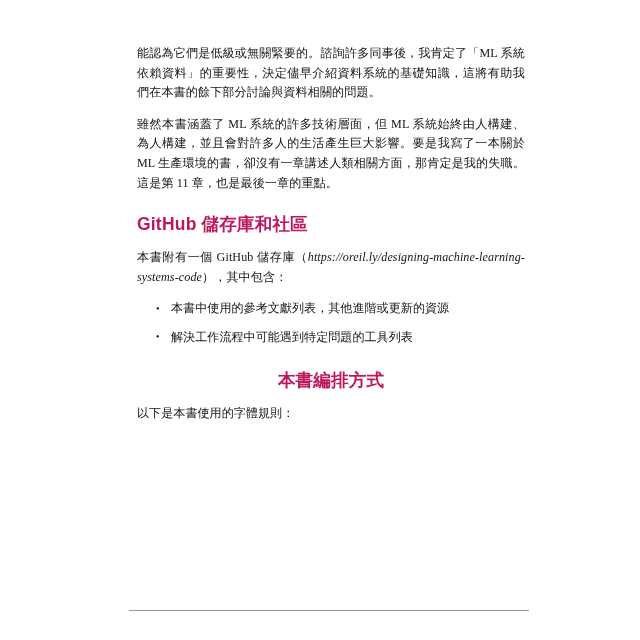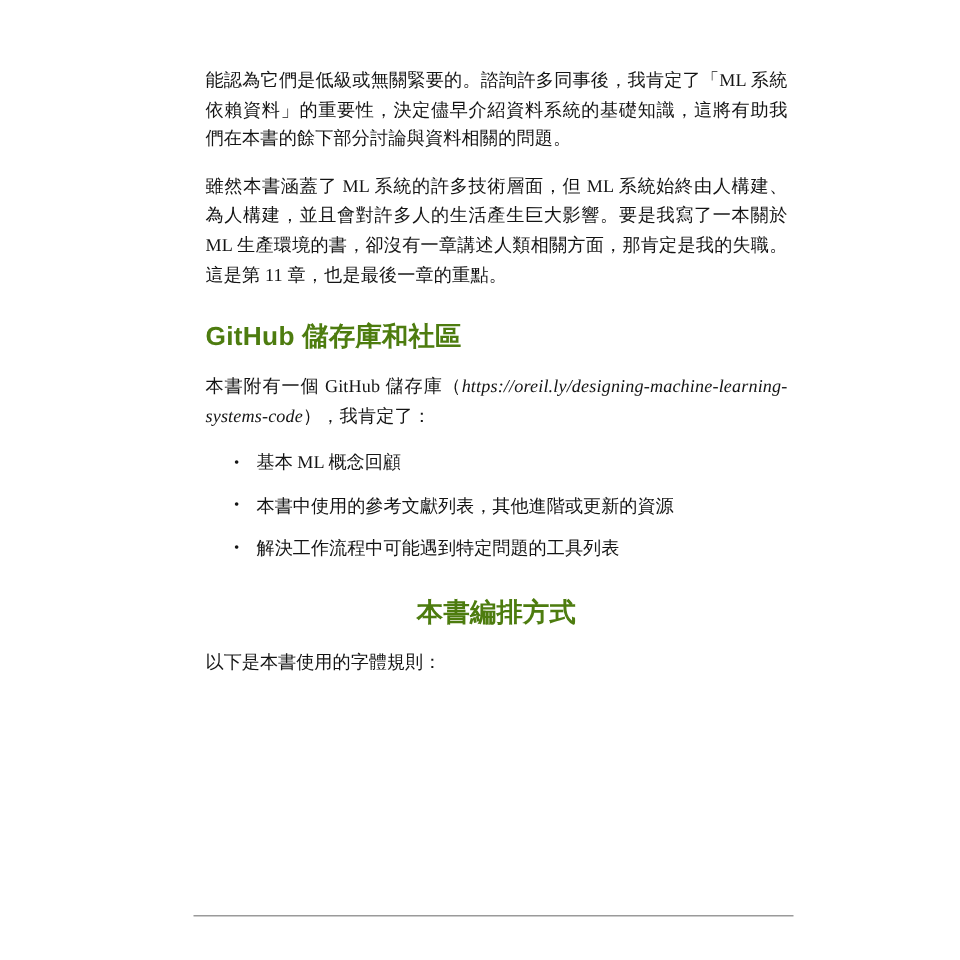--- a/index.html
+++ b/index.html
@@ -49,21 +49,21 @@
     font-family: "Liberation Serif", "DejaVu Serif", serif;
     letter-spacing: 0.1px;
   }
 
   
   .h1 {
     font-family: "Liberation Sans", "DejaVu Sans", sans-serif;
     font-weight: bold;
     font-size: 17.5px;
     line-height: 22px;
-    color: #4d7c0f;
+    color: #be185d;
     margin: 0;
     letter-spacing: 0.2px;
   }
 
   .sec-github { margin-top: 20px; margin-bottom: 13px; }
   .sec-convention { margin-top: 22px; margin-bottom: 13px; text-align: center; }
 
   
   .bullets {
     list-style: none;
@@ -132,24 +132,23 @@
 
   <div class="content">
 
     <p class="para">能認為它們是低級或無關緊要的。諮詢許多同事後，我肯定了「ML 系統依賴資料」的重要性，決定儘早介紹資料系統的基礎知識，這將有助我們在本書的餘下部分討論與資料相關的問題。</p>
 
     <p class="para">雖然本書涵蓋了 ML 系統的許多技術層面，但 ML 系統始終由人構建、為人構建，並且會對許多人的生活產生巨大影響。要是我寫了一本關於 ML 生產環境的書，卻沒有一章講述人類相關方面，那肯定是我的失職。這是第 11 章，也是最後一章的重點。</p>
 
 
     <h2 class="h1 sec-github">GitHub 儲存庫和社區</h2>
 
-    <p class="para"><span>本書附有一個 GitHub 儲存庫（</span><span class="url">https://oreil.ly/designing-machine-learning-systems-code</span><span>），我肯定了：</span></p>
+    <p class="para"><span>本書附有一個 GitHub 儲存庫（</span><span class="url">https://oreil.ly/designing-machine-learning-systems-code</span><span>），其中包含：</span></p>
 
     <ul class="bullets">
-      <li>基本 ML 概念回顧</li>
       <li>本書中使用的參考文獻列表，其他進階或更新的資源</li>
       <li>解決工作流程中可能遇到特定問題的工具列表</li>
     </ul>
 
 
     <h2 class="h1 sec-convention">本書編排方式</h2>
 
     <p class="intro-line">以下是本書使用的字體規則：</p>
 
   </div>

